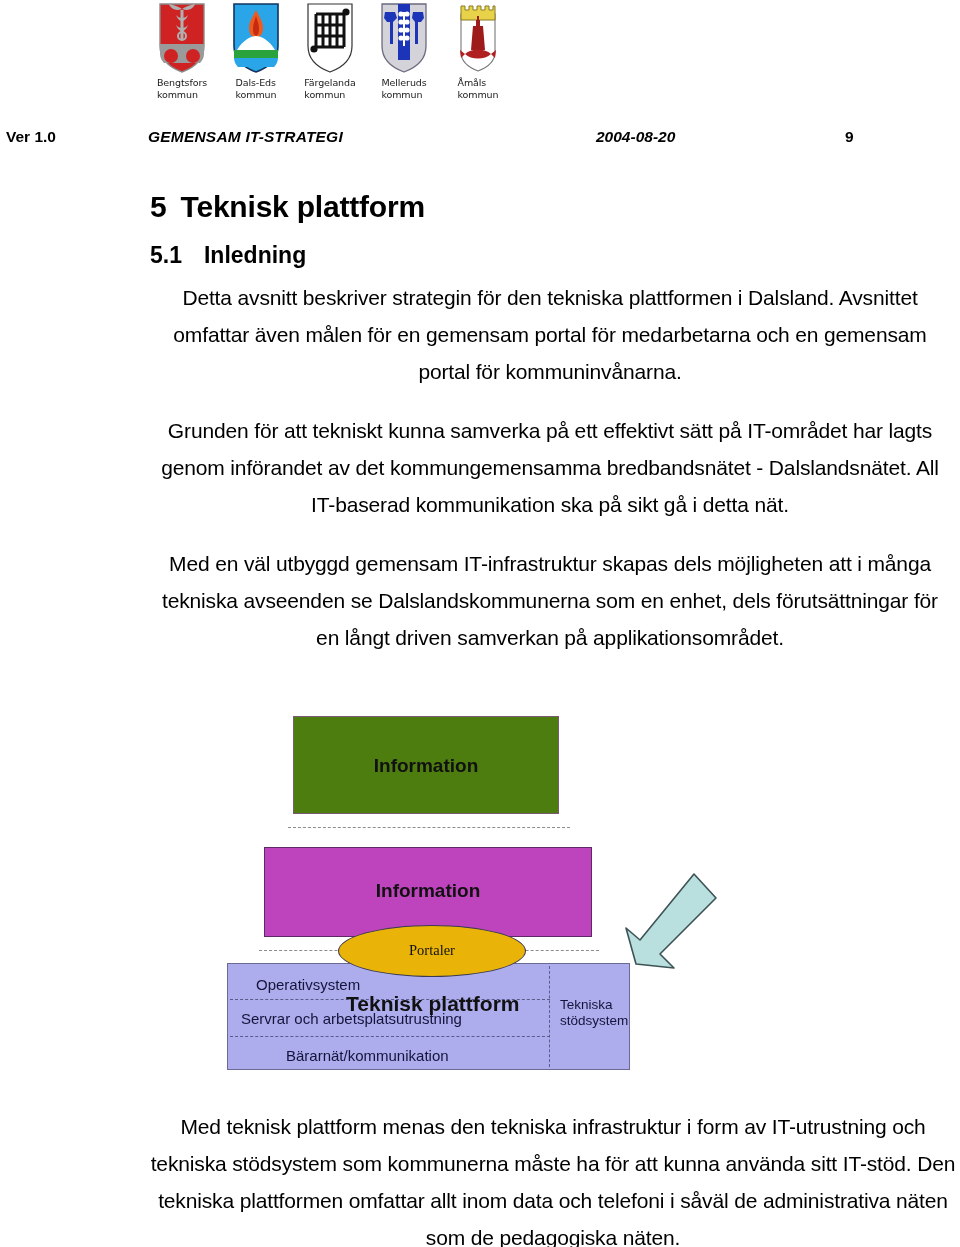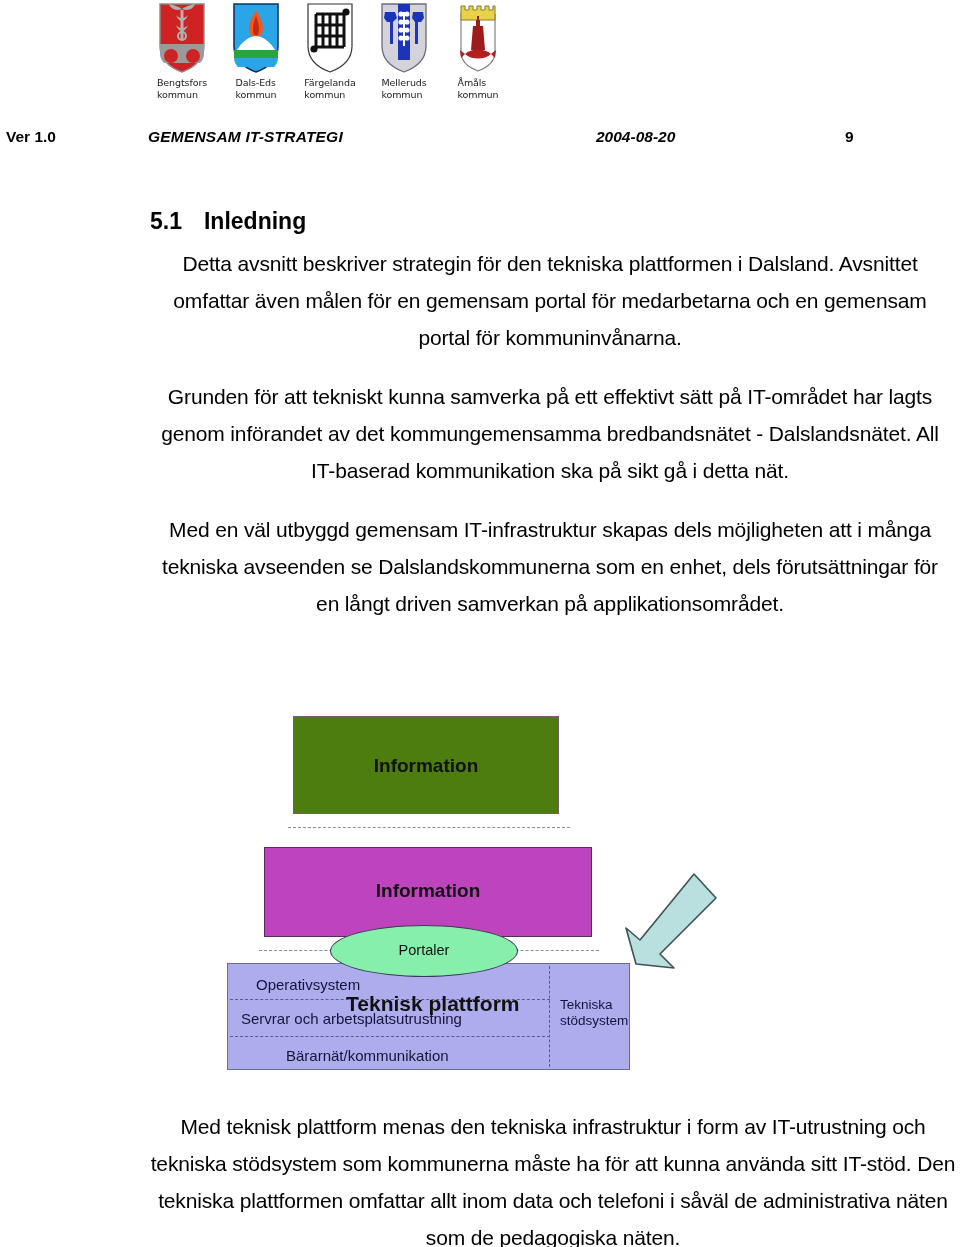--- a/index.html
+++ b/index.html
@@ -129,29 +129,30 @@
   .dash-sep {
     position: absolute;
     height: 0;
     border-top: 1.4px dashed #8c8c8c;
   }
   .dash-sep.sep-1 { left: 288px; top: 827px;  width: 282px; }
   .dash-sep.sep-2 { left: 259px; top: 950px;  width: 340px; }
 
   .ellipse-portaler {
     position: absolute;
-    left: 330px;
+    left: 338px;
     top: 925px;
     width: 188px;
     height: 52px;
     border-radius: 50%;
-    background: #86efac;
+    background: #eab308;
     border: 1.5px solid #3a3a55;
     box-sizing: border-box;
     z-index: 4;
+    font-family: Liberation Serif, serif;
   }
   .ellipse-portaler .ell-label {
     position: absolute;
     left: 0; right: 0;
     top: 16px;
     text-align: center;
     font-size: 14.5px;
     color: #111111;
   }
 
@@ -348,20 +349,23 @@
 
 <div id="doc-header">
   <span class="hdr-ver">Ver 1.0</span>
   <span class="hdr-title">GEMENSAM IT-STRATEGI</span>
   <span class="hdr-date">2004-08-20</span>
   <span class="hdr-page">9</span>
 </div>
 
 <div id="content">
 
+  <h1 class="sec-title">
+    <span class="num">5</span><span>Teknisk plattform</span>
+  </h1>
 
   <h2 class="sub-title">
     <span class="num">5.1</span><span>Inledning</span>
   </h2>
 
   <p class="body">Detta avsnitt beskriver strategin för den tekniska plattformen i Dalsland. Avsnittet omfattar även målen för en gemensam portal för medarbetarna och en gemensam portal för kommuninvånarna.</p>
   <p class="body">Grunden för att tekniskt kunna samverka på ett effektivt sätt på IT-området har lagts genom införandet av det kommungemensamma bredbandsnätet - Dalslandsnätet. All IT-baserad kommunikation ska på sikt gå i detta nät.</p>
   <p class="body">Med en väl utbyggd gemensam IT-infrastruktur skapas dels möjligheten att i många tekniska avseenden se Dalslandskommunerna som en enhet, dels förutsättningar för en långt driven samverkan på applikationsområdet.</p>
 </div>
 

